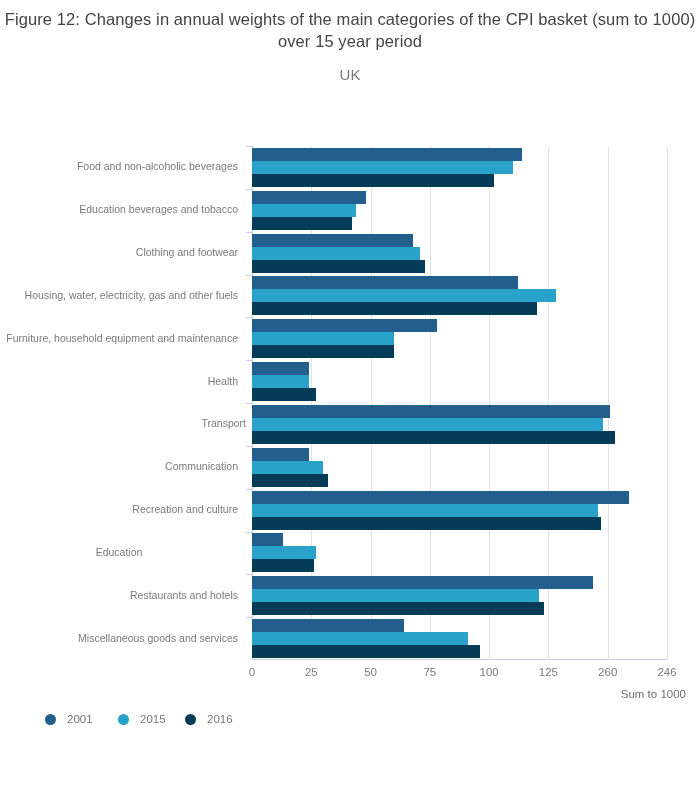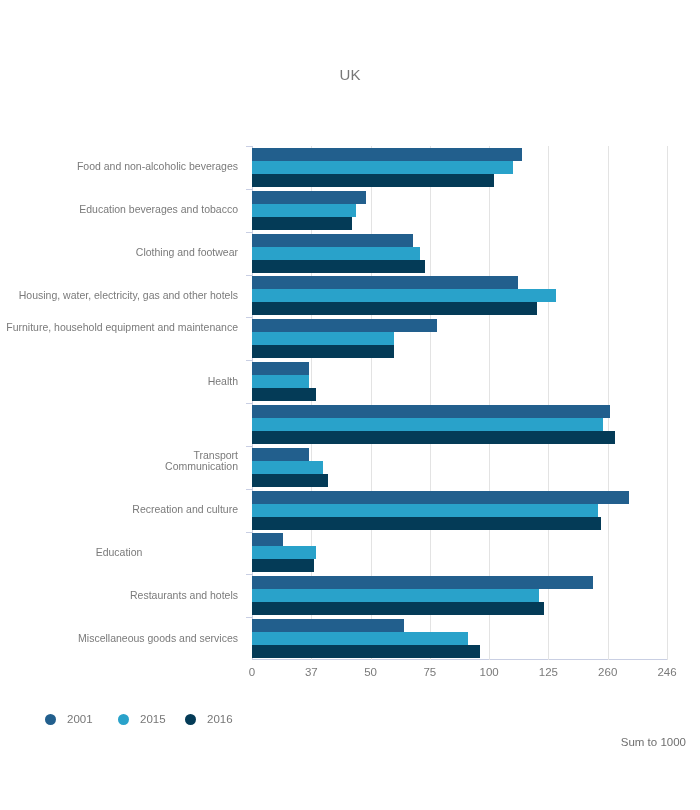--- a/index.html
+++ b/index.html
@@ -40,33 +40,34 @@
     position:absolute;right:14px;width:230px;text-align:right;
     font-size:10.5px;line-height:13.5px;color:#7a7a7a;
   }
 
   .xtick-lab{
     position:absolute;top:666px;width:60px;margin-left:-30px;text-align:center;
     font-size:11.5px;color:#7a7a7a;
   }
   .xaxis-title{
     position:absolute;left:0;top:688px;width:686px;text-align:right;
-    font-size:11.5px;color:#6f6f6f;margin-top:48px;
+    font-size:11.5px;color:#6f6f6f;
   }
 
   .legend{position:absolute;left:45px;top:713px;height:22px;}
   .legend-item{position:absolute;top:0;display:flex;align-items:center;gap:11px;}
   .legend-dot{width:11px;height:11px;border-radius:50%;display:inline-block;}
   .legend-label{font-size:11.5px;color:#777777;}
 </style>
 </head>
 <body>
 
 <div id="chart-root">
 
+  <div class="title">Figure 12: Changes in annual weights of the main categories of the CPI basket (sum to 1000) over 15 year period</div>
   <div class="subtitle">UK</div>
 
   <div class="plot" id="plot">
     <div class="plot-frame"></div>
   <div class="gridline zero" style="left: 0px;"></div>
       <div class="gridline" style="left: 59.2857px;"></div>
       <div class="gridline" style="left: 118.571px;"></div>
       <div class="gridline" style="left: 177.857px;"></div>
       <div class="gridline" style="left: 237.143px;"></div>
       <div class="gridline" style="left: 296.429px;"></div>
@@ -143,33 +144,33 @@
         <div class="bar s0" title="Miscellaneous goods and services — 2001: 64" style="width: 151.771px; background: rgb(34, 95, 141);"></div>
         <div class="bar s1" title="Miscellaneous goods and services — 2015: 91" style="width: 215.8px; background: rgb(41, 162, 202);"></div>
         <div class="bar s2" title="Miscellaneous goods and services — 2016: 96" style="width: 227.657px; background: rgb(4, 59, 87);"></div>
       </div>
     </div>
 
   <div class="ylabels" id="ylabels">
       <div class="ylab" style="left: 0px; width: 238px; right: auto; position: absolute; text-align: right; top: 14.4167px;">Food and non-alcoholic beverages</div>
       <div class="ylab" style="left: 0px; width: 238px; right: auto; position: absolute; text-align: right; top: 57.25px;">Education beverages and tobacco</div>
       <div class="ylab" style="left: 0px; width: 238px; right: auto; position: absolute; text-align: right; top: 100.083px;">Clothing and footwear</div>
-      <div class="ylab" style="left: 0px; width: 238px; right: auto; position: absolute; text-align: right; top: 142.917px;">Housing, water, electricity, gas and other hotels</div>
-      <div class="ylab" style="left: 0px; width: 238px; right: auto; position: absolute; text-align: right; top: 175px;">Furniture, household equipment and maintenance</div>
+      <div class="ylab" style="left: 0px; width: 238px; right: auto; position: absolute; text-align: right; top: 142.917px;">Housing, water, electricity, gas and other fuels</div>
+      <div class="ylab" style="left: 0px; width: 238px; right: auto; position: absolute; text-align: right; top: 186px;">Furniture, household equipment and maintenance</div>
       <div class="ylab" style="left: 0px; width: 238px; right: auto; position: absolute; text-align: right; top: 228.583px;">Health</div>
-      <div class="ylab" style="left: 0px; width: 238px; right: auto; position: absolute; text-align: right; top: 271.417px; margin-top: 32px;">Transport</div>
+      <div class="ylab" style="left: 8px; width: 238px; right: auto; position: absolute; text-align: right; top: 271.417px;">Transport</div>
       <div class="ylab" style="left: 0px; width: 238px; right: auto; position: absolute; text-align: right; top: 314.25px;">Communication</div>
       <div class="ylab" style="left: 0px; width: 238px; right: auto; position: absolute; text-align: right; top: 357.083px;">Recreation and culture</div>
       <div class="ylab" style="left: 0px; width: 238px; right: auto; position: absolute; text-align: center; top: 399.917px;">Education</div>
       <div class="ylab" style="left: 0px; width: 238px; right: auto; position: absolute; text-align: right; top: 442.75px;">Restaurants and hotels</div>
       <div class="ylab" style="left: 0px; width: 238px; right: auto; position: absolute; text-align: right; top: 485.583px;">Miscellaneous goods and services</div>
     </div>
   <div id="xticklabels">
       <div class="xtick-lab" style="left: 252px;">0</div>
-      <div class="xtick-lab" style="left: 311.286px;">37</div>
+      <div class="xtick-lab" style="left: 311.286px;">25</div>
       <div class="xtick-lab" style="left: 370.571px;">50</div>
       <div class="xtick-lab" style="left: 429.857px;">75</div>
       <div class="xtick-lab" style="left: 489.143px;">100</div>
       <div class="xtick-lab" style="left: 548.429px;">125</div>
       <div class="xtick-lab" style="left: 607.714px;">260</div>
       <div class="xtick-lab" style="left: 667px;">246</div>
     </div>
 
   <div class="xaxis-title">Sum to 1000</div>
 

